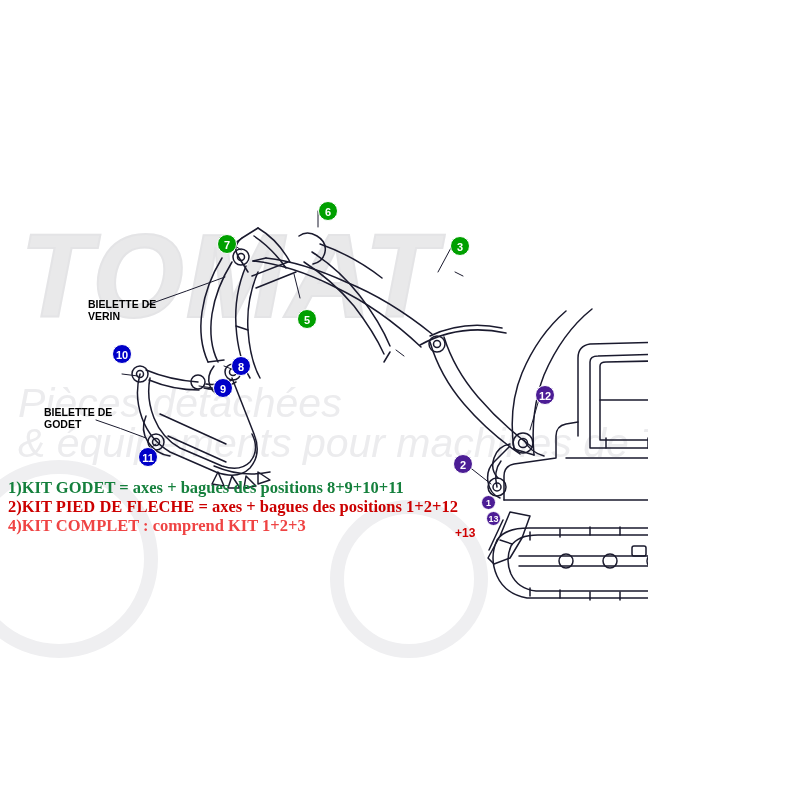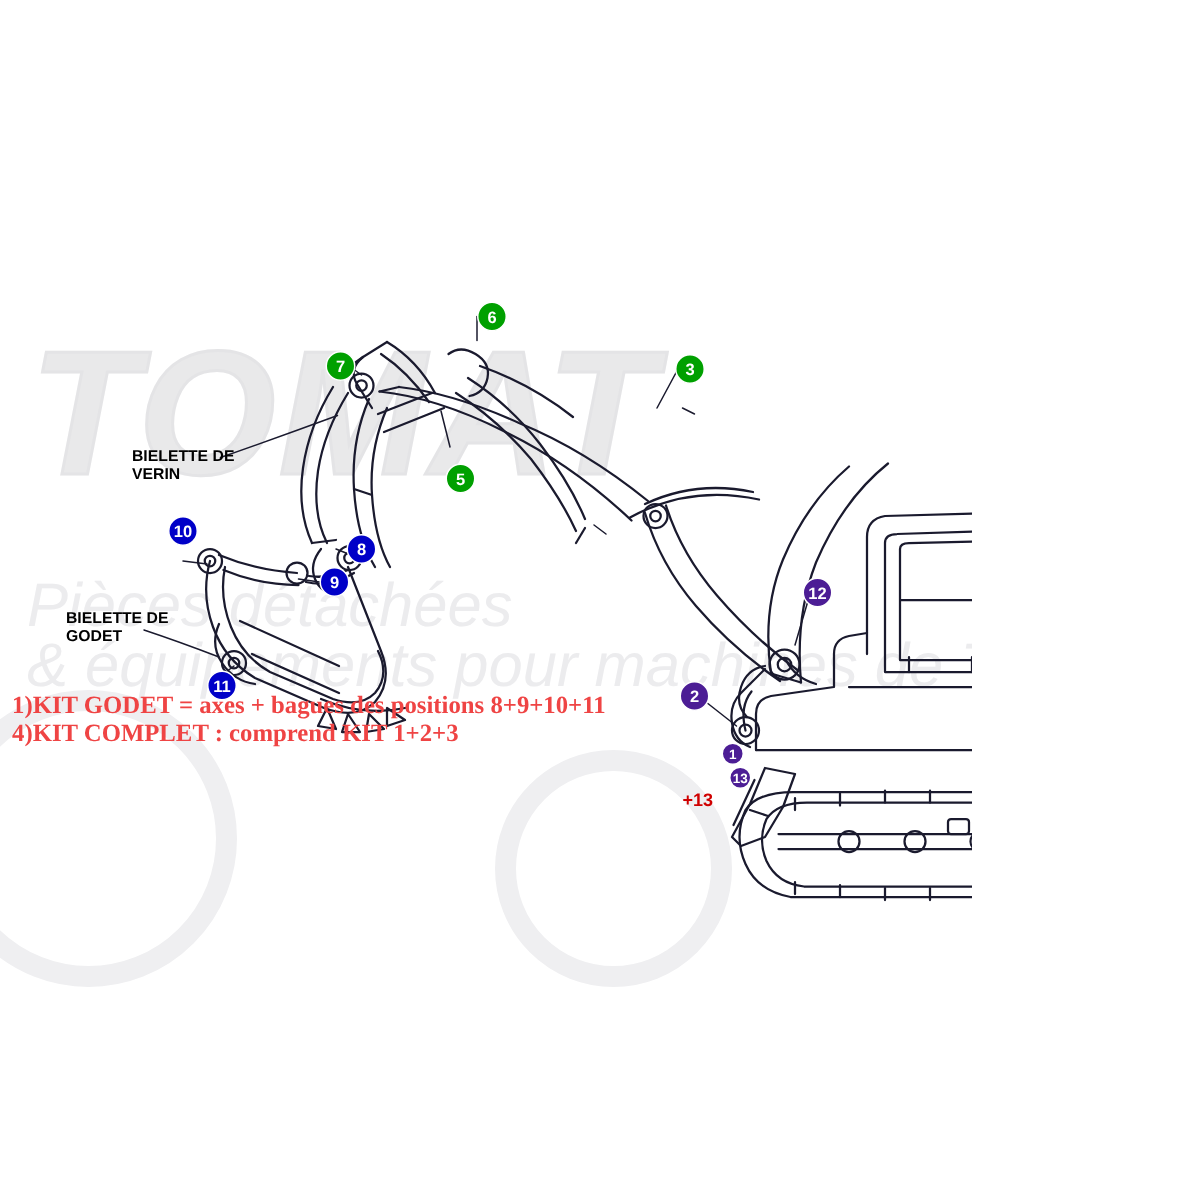--- a/index.html
+++ b/index.html
@@ -126,21 +126,21 @@
     width: 480px;
     z-index: 7;
   }
   .legend-row {
     font-family: "Liberation Serif", serif;
     font-weight: bold;
     font-size: 16.5px;
     line-height: 19px;
     white-space: nowrap;
   }
-  .lg-blue  { color: #ef4444; }
+  .lg-blue  { color: #15803d; margin-top: 18px; }
   .lg-red   { color: #cc0000; }
   .lg-green { color: #00a000; }
   .lg-black { color: #ef4444; font-family: Liberation Serif, serif; }
 </style>
 </head>
 <body>
 
 <div id="stage">
 
   <div class="wm">
@@ -290,18 +290,21 @@
   <div class="bubble b-blue" style="left:138px; top:447px;">11</div>
   <div class="bubble b-red" style="left:535px; top:385px;">12</div>
   <div class="bubble b-red" style="left:453px; top:454px;">2</div>
   <div class="bubble b-red small" style="left:481px; top:495px;">1</div>
   <div class="bubble b-red small" style="left:486px; top:511px;">13</div>
 
   <div id="legend">
     <div class="legend-row lg-blue">
       <span>1)</span><span>KIT GODET</span><span> = axes + bagues des positions 8+9+10+11</span>
     </div>
+    <div class="legend-row lg-red">
+      <span>2)</span><span>KIT PIED DE FLECHE</span><span> = axes + bagues des positions 1+2+12</span>
+    </div>
     <div class="legend-row lg-black">
       <span>4)</span><span>KIT COMPLET</span><span> : comprend KIT 1+2+3</span>
     </div>
   </div>
 
 </div>
 
 </body></html>

